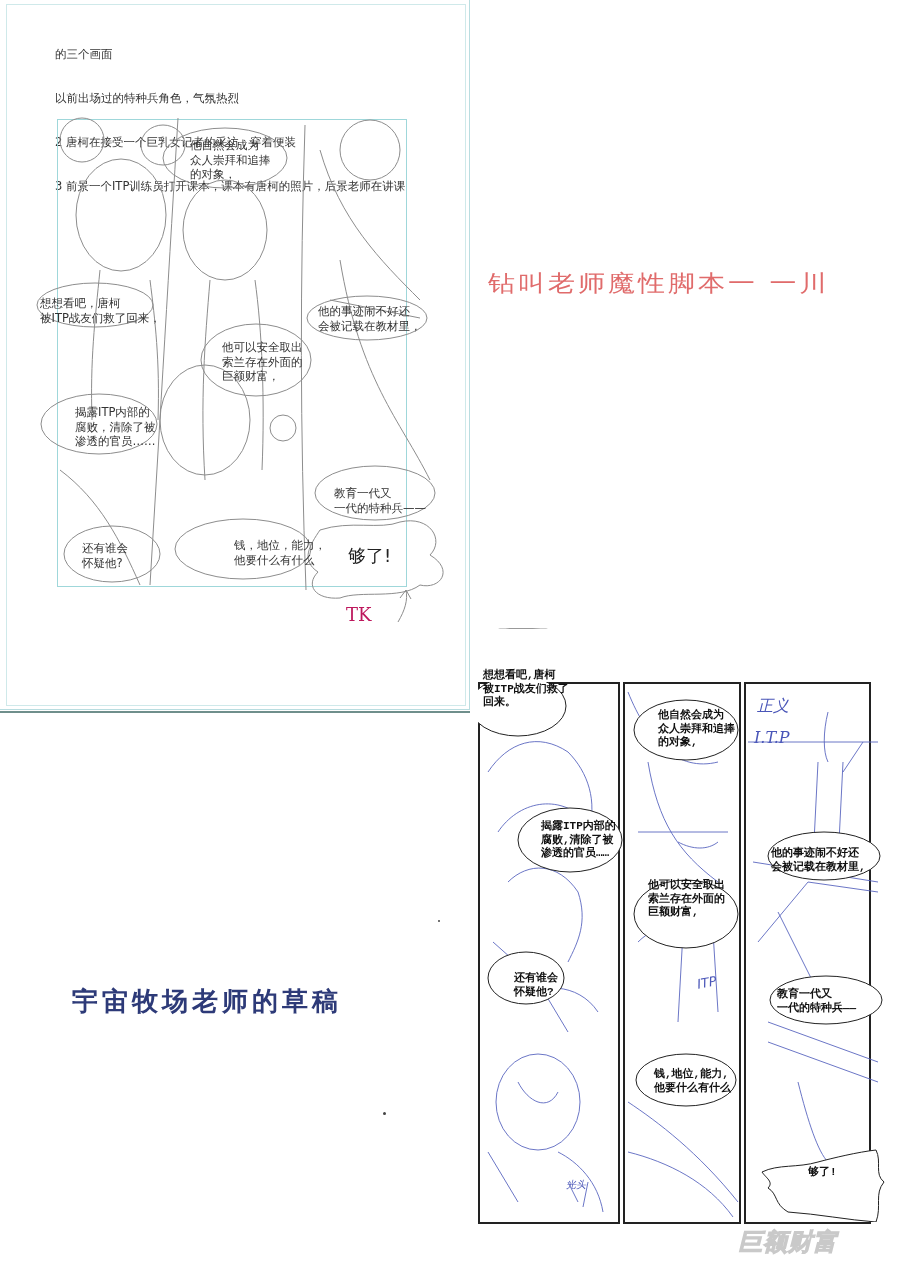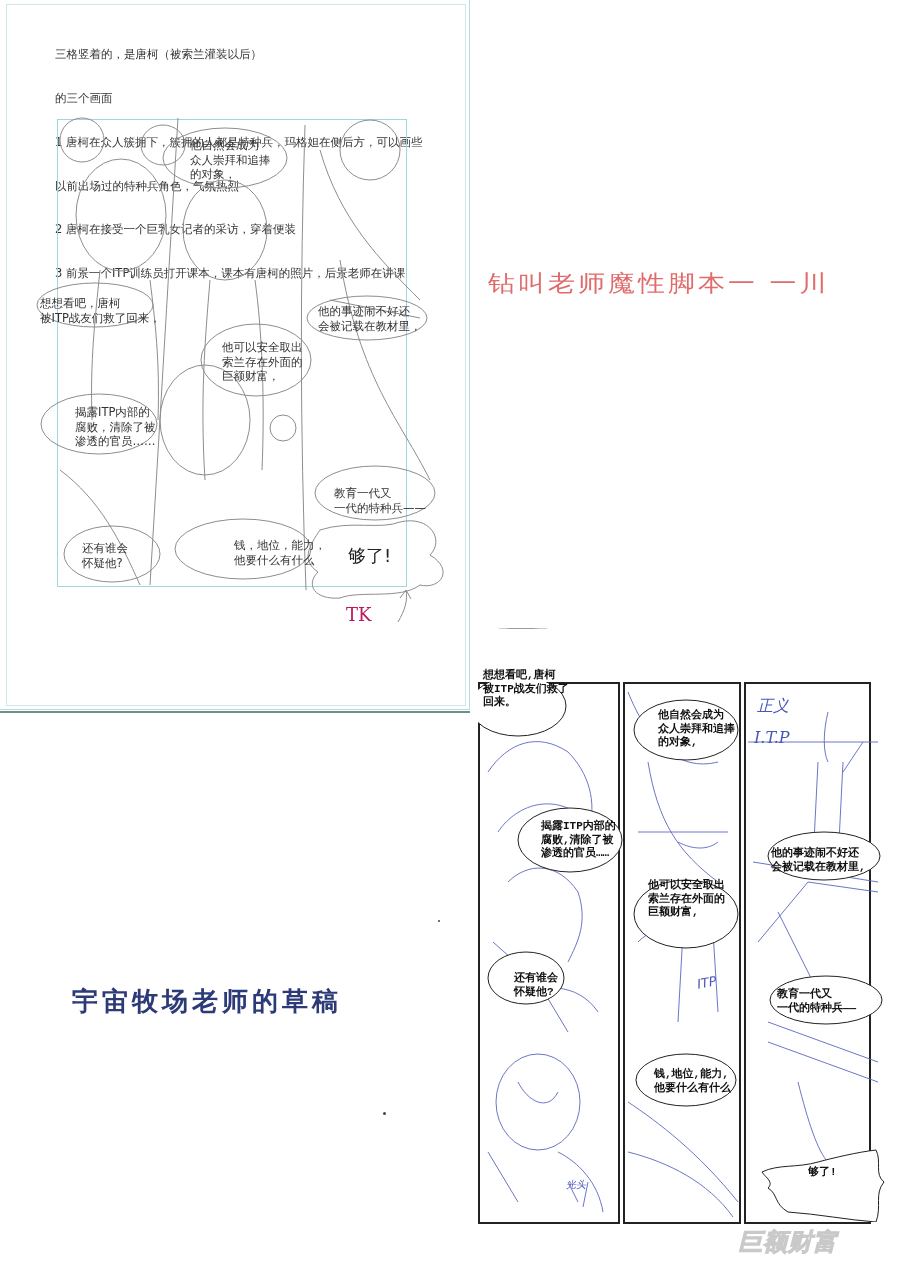--- a/index.html
+++ b/index.html
@@ -36,23 +36,21 @@
                color:#f1f1f1; -webkit-text-stroke:1px #c9c9c9; letter-spacing:1px; }
   .dot { width:3px; height:3px; background:#444; border-radius:50%; }
 </style>
 </head>
 <body>
 
 <div class="abs sheet"></div>
 <div class="abs sheet-inner"></div>
 
 <div class="abs brief">
-  <div>三格竖着的，是唐柯（被索兰灌装以后）</div>
   <div>的三个画面</div>
-  <div>1 唐柯在众人簇拥下，簇拥的人都是特种兵，玛格妲在侧后方，可以画些</div>
   <div>以前出场过的特种兵角色，气氛热烈</div>
   <div>2 唐柯在接受一个巨乳女记者的采访，穿着便装</div>
   <div>3 前景一个ITP训练员打开课本，课本有唐柯的照片，后景老师在讲课</div>
 </div>
 
 <div class="abs draft-frame"></div>
 
 <svg class="abs sketch-svg" viewBox="0 0 470 710" fill="none" stroke="#8d8d8d" stroke-width="1">
 
   <path d="M178 118 C170 250 160 420 150 585"></path>

